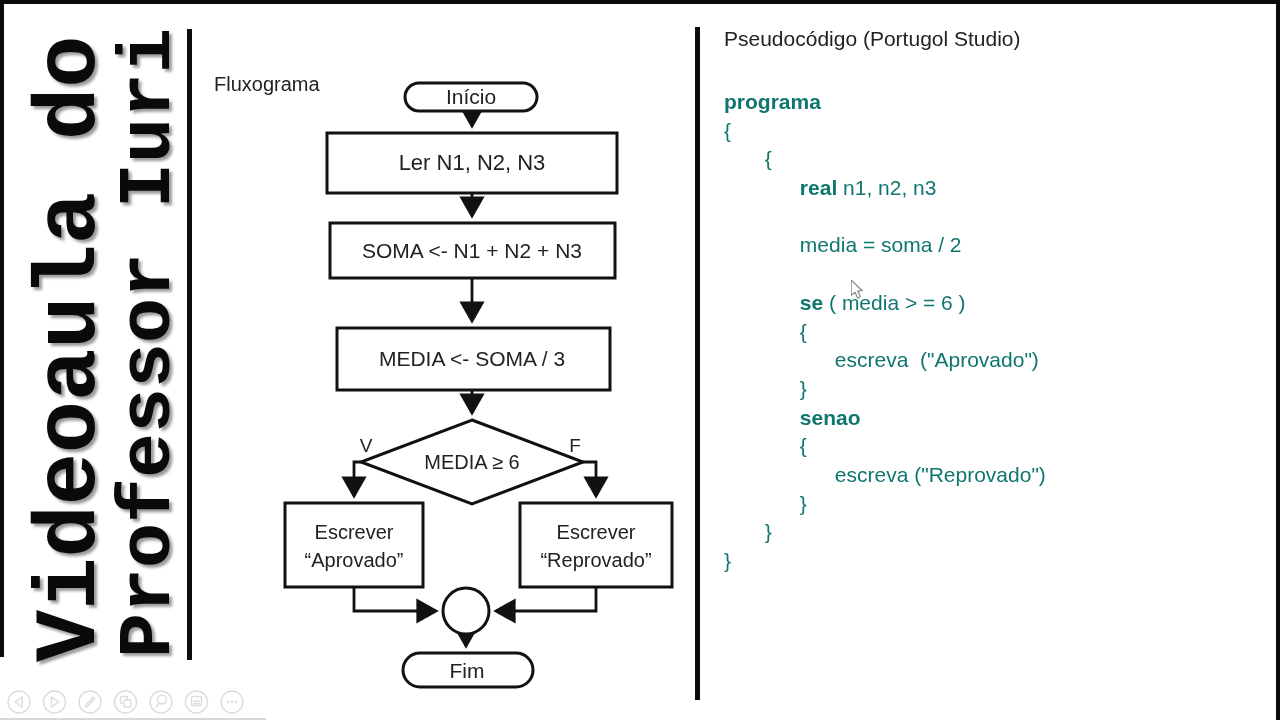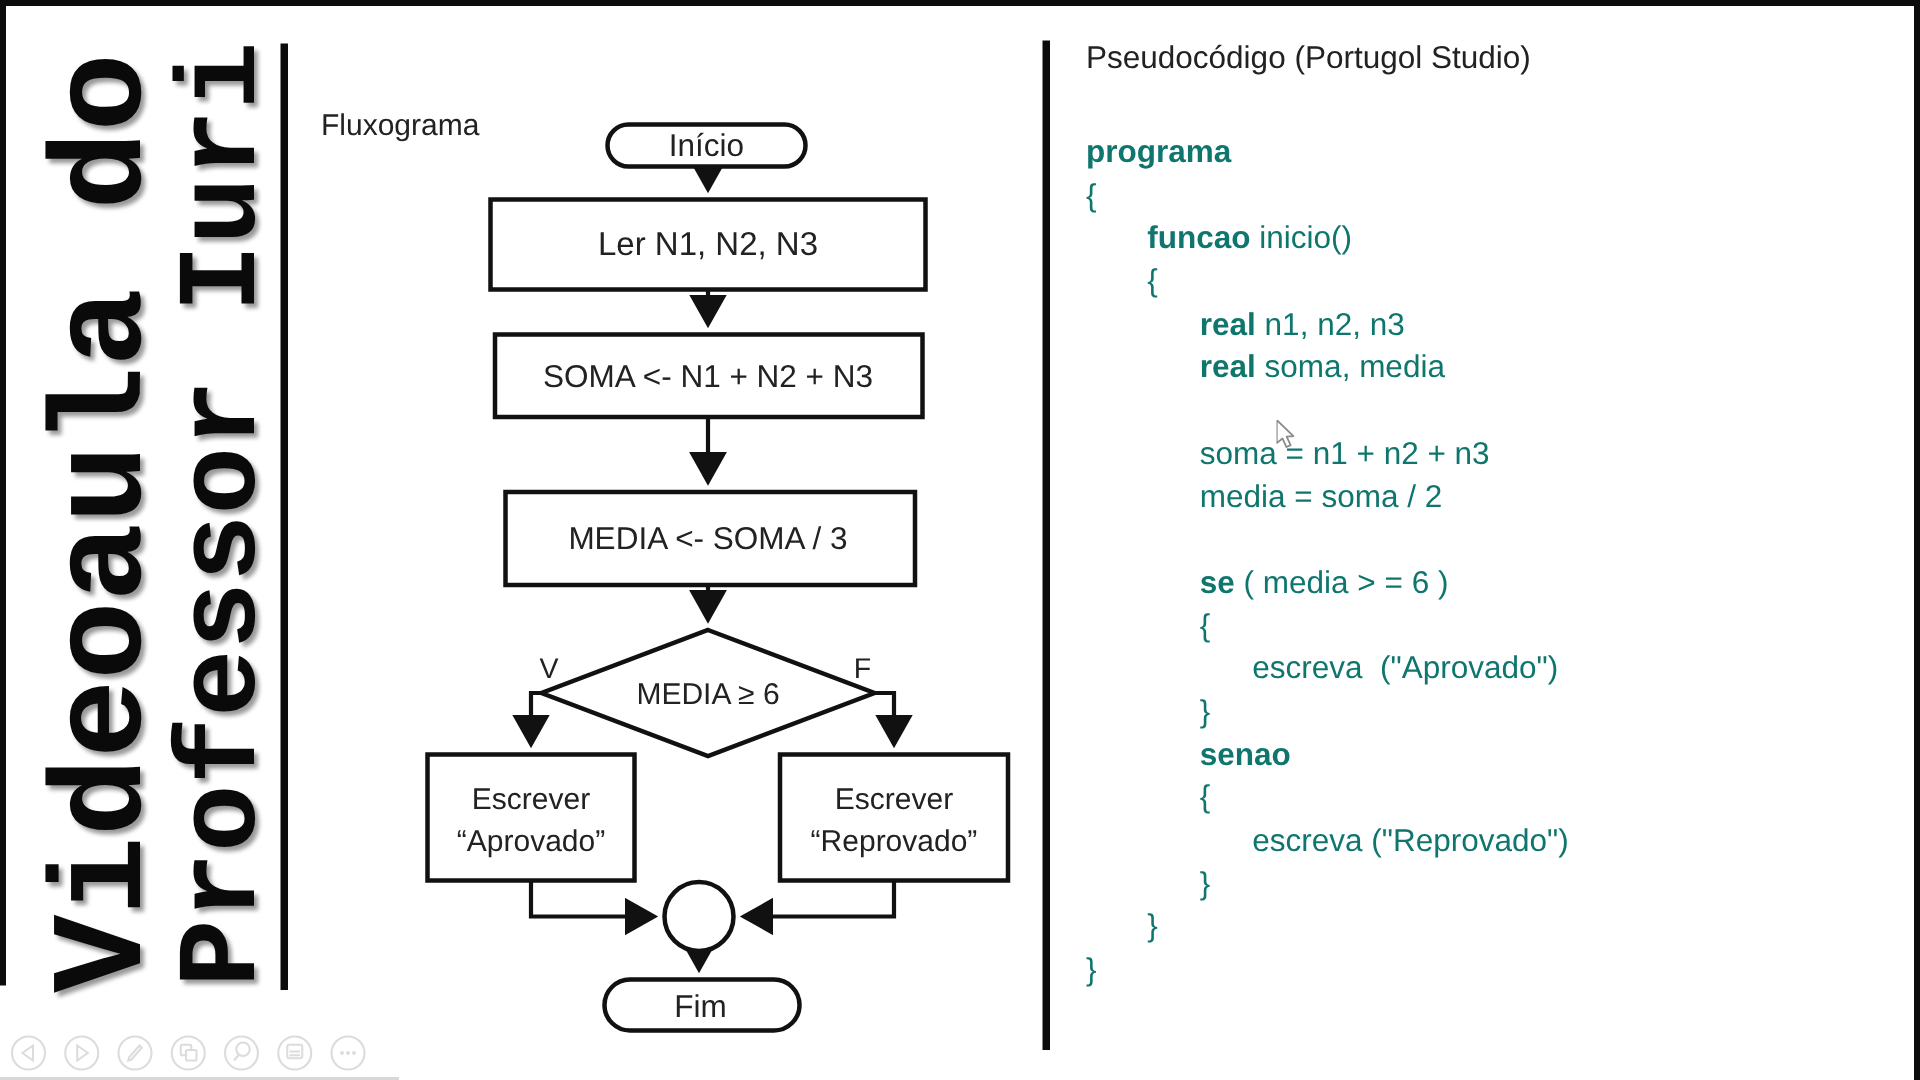--- a/index.html
+++ b/index.html
@@ -98,26 +98,23 @@
     <text x="277" y="678" font-size="21">Fim</text>
   </g>
 </svg>
 
 <div class="panel-divider"></div>
 <div class="pc-title">Pseudocódigo (Portugol Studio)</div>
 
 <div class="code">
   <div class="cl"><span></span><span class="kw">programa</span><span></span></div>
   <div class="cl"><span></span><span class="kw"></span><span>{</span></div>
-  <div class="cl"><span>       </span><span class="kw">funcao</span><span> inicio()</span></div>
   <div class="cl"><span>       </span><span class="kw"></span><span>{</span></div>
   <div class="cl"><span>             </span><span class="kw">real</span><span> n1, n2, n3</span></div>
-  <div class="cl"><span>             </span><span class="kw">real</span><span> soma, media</span></div>
   <div class="cl"><span></span><span class="kw"></span><span></span></div>
-  <div class="cl"><span>             </span><span class="kw"></span><span>soma = n1 + n2 + n3</span></div>
   <div class="cl"><span>             </span><span class="kw"></span><span>media = soma / 2</span></div>
   <div class="cl"><span></span><span class="kw"></span><span></span></div>
   <div class="cl"><span>             </span><span class="kw">se</span><span> ( media &gt; = 6 )</span></div>
   <div class="cl"><span>             </span><span class="kw"></span><span>{</span></div>
   <div class="cl"><span>                   </span><span class="kw"></span><span>escreva  ("Aprovado")</span></div>
   <div class="cl"><span>             </span><span class="kw"></span><span>}</span></div>
   <div class="cl"><span>             </span><span class="kw">senao</span><span></span></div>
   <div class="cl"><span>             </span><span class="kw"></span><span>{</span></div>
   <div class="cl"><span>                   </span><span class="kw"></span><span>escreva ("Reprovado")</span></div>
   <div class="cl"><span>             </span><span class="kw"></span><span>}</span></div>

